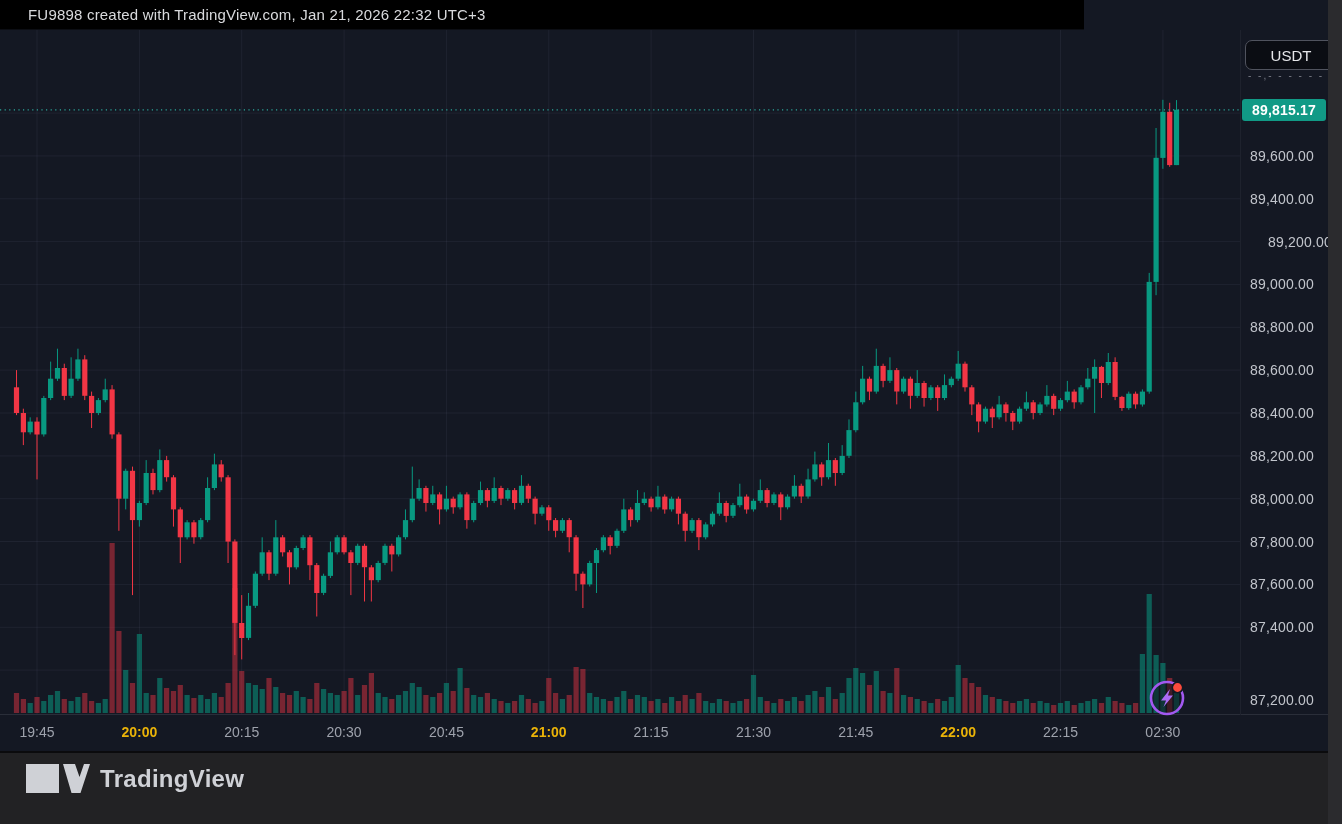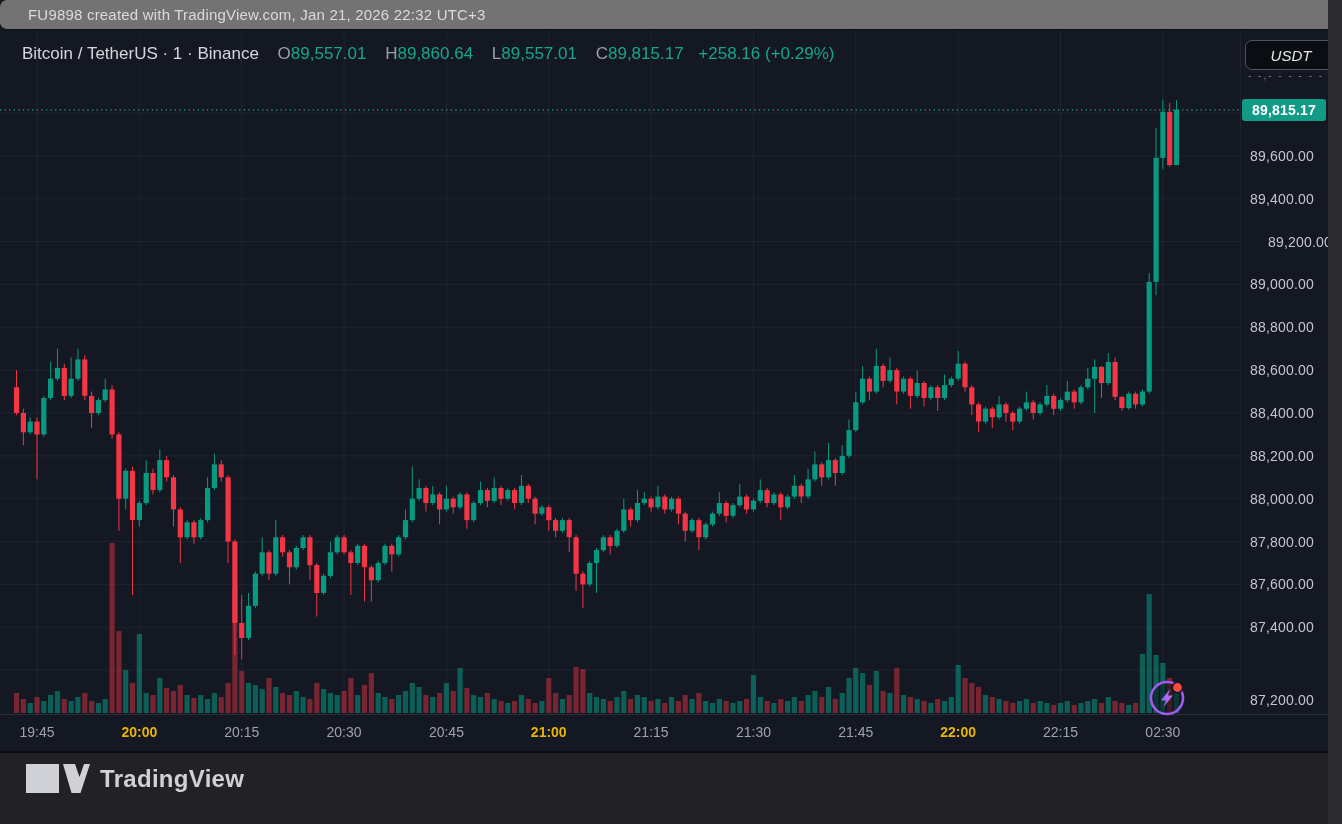--- a/index.html
+++ b/index.html
@@ -1,40 +1,40 @@
 <!DOCTYPE html>
 <html><head>
 <meta charset="utf-8">
 <style>
   html,body{margin:0;padding:0;background:#000;}
   #app{position:relative;width:1342px;height:824px;overflow:hidden;
        background:#141823;font-family:"Liberation Sans",sans-serif;
        -webkit-font-smoothing:antialiased;}
   
-  #topbar{position:absolute;left:0;top:0;width:1342px;height:30px;background:#737373;
-          border-bottom:1px solid #0c0e14;box-sizing:border-box;border-radius:7px;}
+  #topbar{position:absolute;left:0;top:0;width:1084px;height:30px;background:#000000;
+          border-bottom:1px solid #0c0e14;box-sizing:border-box;}
   #topbar .attr{position:absolute;left:28px;top:6px;font-size:15px;color:#d9dadd;letter-spacing:.2px;}
   
   #legend{position:absolute;left:22px;top:44px;font-size:17px;color:#d5d7dc;white-space:nowrap;z-index:6;}
   #legend .olabel{color:#9a9ea8;margin-left:14px;}
   #legend .oval{color:#17a58d;}
   #legend .chg{color:#17a58d;margin-left:10px;}
   
   #chart-svg{position:absolute;left:0;top:0;z-index:1;}
   
   #price-scale{position:absolute;left:1240px;top:30px;width:88px;height:685px;z-index:4;
                border-left:1px solid #1e222d;box-sizing:border-box;}
   .ptick{position:absolute;left:9px;font-size:14px;color:#c2c5cc;transform:translateY(-50%);letter-spacing:.2px;}
   #last-price-badge{position:absolute;left:1px;width:84px;height:22px;background:#119a86;border-radius:3px;
         color:#fff;font-size:14px;font-weight:bold;text-align:center;line-height:22px;letter-spacing:.2px;}
   #masked-label{position:absolute;left:7px;top:40px;font-size:10px;color:#7b7e88;letter-spacing:2px;white-space:nowrap;}
   
   #usdt-btn{position:absolute;left:1245px;top:40px;width:92px;height:30px;background:#0b0d13;
             border:1.5px solid #50535e;border-radius:7px;color:#e6e7ea;font-size:15px;
-            font-family:"Liberation Sans",sans-serif;text-align:center;line-height:27px;z-index:7;box-sizing:border-box;font-style:italic;}
+            font-family:"Liberation Sans",sans-serif;text-align:center;line-height:27px;z-index:7;box-sizing:border-box;}
   
   #time-scale{position:absolute;left:0;top:714px;width:1328px;height:37px;background:#141823;
               border-top:1px solid #2a2e39;box-sizing:border-box;z-index:3;}
   .ttick{position:absolute;top:9px;font-size:14px;color:#9ea2ac;transform:translateX(-50%);}
   .ttick.bold{color:#eab308;font-weight:bold;}
   
   #footer{position:absolute;left:0;top:751px;width:1342px;height:73px;background:#222224;
           border-top:2px solid #0b0b0d;box-sizing:border-box;z-index:5;}
   #tv-logo{position:absolute;left:26px;top:11px;display:flex;align-items:center;gap:10px;}
   #tv-logo .txt{font-size:24px;font-weight:bold;color:#cfd1d6;letter-spacing:.3px;}
@@ -594,28 +594,20 @@
         <line x1="1176.5245" x2="1176.5245" y1="100.1" y2="165.1" stroke="#089981" stroke-width="1"></line>
         <rect x="1173.9" y="109.8" width="5.2" height="55.3" fill="#089981"></rect>
       </g>
     <line id="last-price-line" x1="0" x2="1240" stroke-width="1.2" stroke-dasharray="1.2 3.4" y1="109.8" y2="109.8" stroke="#2ca79c"></line>
   </svg>
 
   <div id="topbar">
     <span class="attr">FU9898 created with TradingView.com, Jan 21, 2026 22:32 UTC+3</span>
   </div>
 
-  <div id="legend">
-    <span>Bitcoin / TetherUS · 1 · Binance</span>
-    <span class="olabel">O</span><span class="oval">89,557.01</span>
-    <span class="olabel">H</span><span class="oval">89,860.64</span>
-    <span class="olabel">L</span><span class="oval">89,557.01</span>
-    <span class="olabel">C</span><span class="oval">89,815.17</span>
-    <span class="chg">+258.16 (+0.29%)</span>
-  </div>
 
   <button id="usdt-btn">USDT</button>
 
   <div id="price-scale">
     <span id="masked-label">- -,- - - - - -</span>
     <div id="last-price-badge" style="top: 68.7998px;">89,815.17</div>
   <span class="ptick" style="top: 125.9px;">89,600.00</span>
       <span class="ptick" style="top: 168.75px;">89,400.00</span>
       <span class="ptick" style="top: 211.6px; margin-left: 18px;">89,200.00</span>
       <span class="ptick" style="top: 254.45px;">89,000.00</span>

